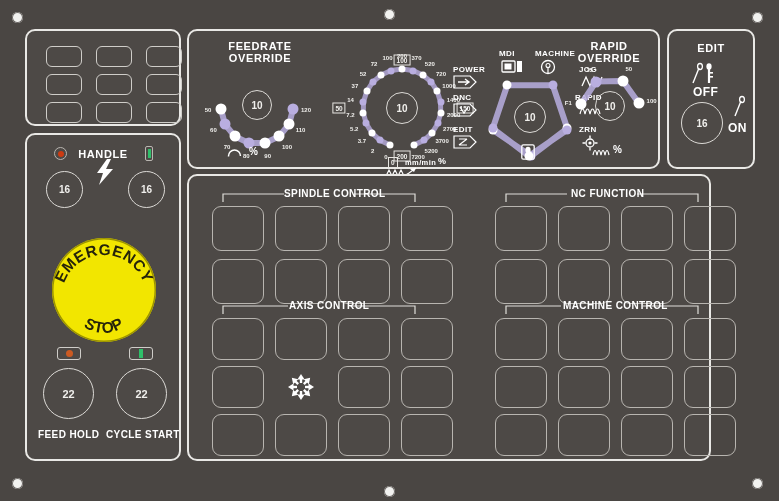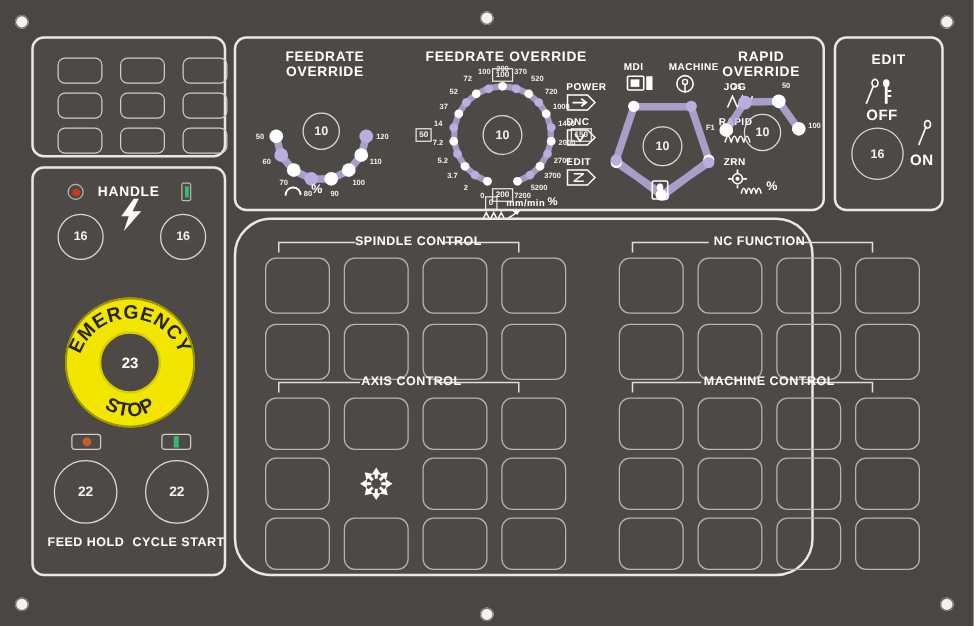--- a/index.html
+++ b/index.html
@@ -236,21 +236,20 @@
     <div id="estop-wrap" style="left:25px; top:103px;">
       <div id="estop-disc"></div>
       <svg viewBox="0 0 104 104">
         <defs>
           <path id="arcTop" d="M 10,59 A 42,42 0 0 1 94,59" fill="none"></path>
           <path id="arcBot" d="M 17,60 A 35,35 0 0 0 87,60" fill="none"></path>
         </defs>
         <text><textPath href="#arcTop" startOffset="50%" text-anchor="middle">EMERGENCY</textPath></text>
         <text><textPath href="#arcBot" startOffset="50%" text-anchor="middle">STOP</textPath></text>
       </svg>
-      <div id="estop-hole">23</div>
     </div>
 
     <div class="rect-lamp" style="left:30px; top:212px;">
       <i style="width:7px;height:7px;border-radius:50%;background:#cc5a22;display:block;"></i>
     </div>
     <div class="rect-lamp" style="left:102px; top:212px;">
       <i style="width:4px;height:9px;background:#2fbf6a;display:block;"></i>
     </div>
 
     <div class="knob" style="left:16px; top:233px; width:51px; height:51px; font-size:11px;">22</div>
@@ -287,21 +286,20 @@
         <div class="bead off" style="left: 90.9781px; top: 45.2564px; width: 11px; height: 11px;"></div>
         <div class="tick-lbl" style="left: 103.97px; top: 45.7101px;">120</div>
       </div>
 
     <svg class="icon-svg" style="left:38px; top:113px;" width="15" height="13" viewBox="0 0 15 13">
       <path d="M1.5,12 A6,6 0 0 1 13.5,12" fill="none" stroke="#ffffff" stroke-width="1.5"></path>
       <line x1="1.5" y1="12" x2="1.5" y2="12.5" stroke="#ffffff" stroke-width="1.5"></line>
     </svg>
     <div class="lbl sm" style="left:60px; top:115px; font-size:10px;">%</div>
 
-    <div class="card-title" style="top:9px; left:120px; width:192px;">FEEDRATE  OVERRIDE</div>
 
     <div class="dial" id="feed-dial" style="left:124px; top:24px; width:184px; height:105px;">
         <svg width="184" height="105">
           <path d="M76.9,90.1 L67.1,85.3 L58.9,77.9 L53.2,68.5 L50.3,57.9 L50.5,46.9 L53.7,36.4 L59.7,27.2 L68.1,20.1 L78.1,15.5 L89.0,14.0 L99.9,15.5 L109.9,20.1 L118.3,27.2 L124.3,36.4 L127.5,46.9 L127.7,57.9 L124.8,68.5 L119.1,77.9 L110.9,85.3 L101.1,90.1" fill="none" stroke="#b9aee0" stroke-width="5" stroke-linecap="round" opacity="0.8"></path>
         </svg>
       <div class="dial-center" style="left:73px; top:37px; width:32px; height:32px;">10</div>
     <div class="bead" style="left: 76.9483px; top: 90.0912px; width: 7px; height: 7px; background: rgb(255, 255, 255);"></div>
         <div class="tick-lbl" style="left: 72.9311px; top: 102.455px;">0</div>
         <div class="bead" style="left: 67.0787px; top: 85.2561px; width: 7px; height: 7px; background: rgb(185, 174, 224);"></div>
         <div class="tick-lbl" style="left: 59.7717px; top: 96.0082px;">2</div>
@@ -475,21 +473,21 @@
 
     <div class="knob" style="left:12px; top:71px; width:42px; height:42px;">16</div>
 
     <svg class="icon-svg" style="left:62px; top:65px;" width="16" height="22" viewBox="0 0 16 22">
       <path d="M4,20 L10,5" stroke="#ffffff" stroke-width="1.4" fill="none"></path>
       <ellipse cx="11" cy="3.5" rx="2.4" ry="3" fill="none" stroke="#ffffff" stroke-width="1.3"></ellipse>
     </svg>
     <div class="lbl" style="left:59px; top:90px; font-size:12px;">ON</div>
   </div>
 
-  <div class="card" style="left:187px; top:174px; width:464px; height:287px;border-radius:30px;">
+  <div class="card" style="left:187px; top:174px; width:524px; height:287px;">
 
     <div class="bracket" style="left:33px; top:14px;">
       <svg width="194" height="12" viewBox="0 0 194 12">
         <path d="M1,12 L1,4 L62,4 M132,4 L193,4 L193,12" fill="none" stroke="#e0ded9" stroke-width="1.2"></path>
       </svg>
     </div>
     <div class="lbl" style="left:95px; top:12px;">SPINDLE CONTROL</div>
     <div id="grp-spindle-control" style="position: absolute; left: 23px; top: 30px; width: 241px; height: 98px;">
         <div class="key-lg" style="left: 0px; top: 0px; width: 52px; height: 45px;"></div>
         <div class="key-lg" style="left: 63px; top: 0px; width: 52px; height: 45px;"></div>

